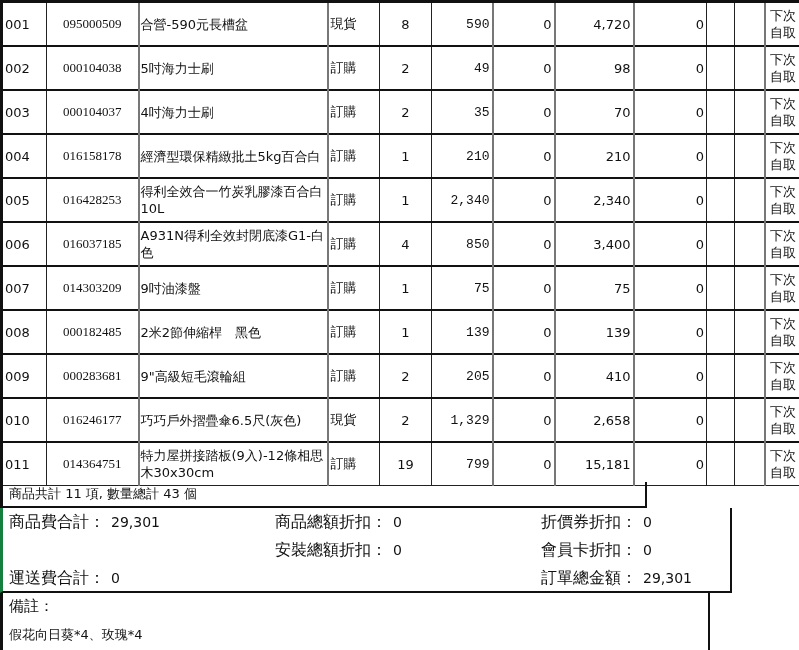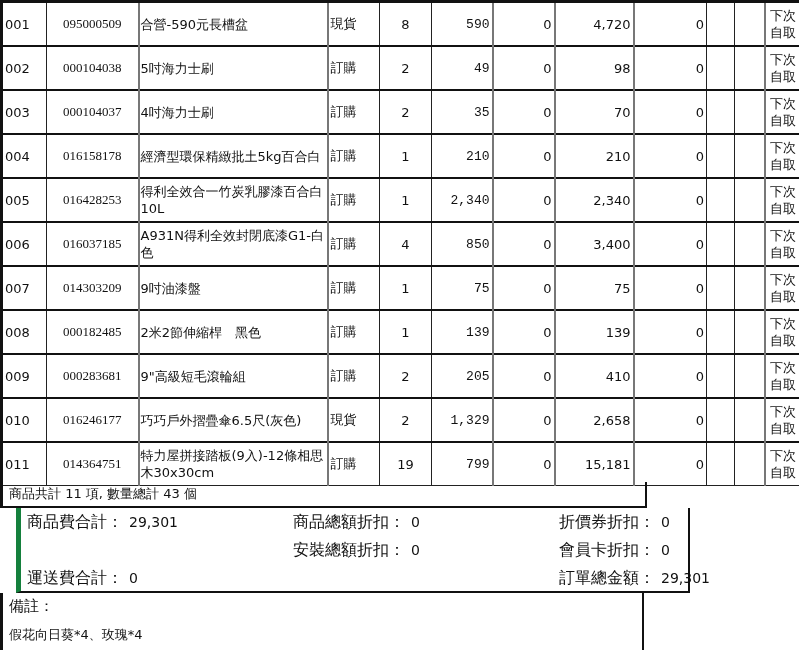--- a/index.html
+++ b/index.html
@@ -13,25 +13,25 @@
   td.c-code { text-align:center; border-right:2px solid #777 !important;font-family:Liberation Serif, serif; }
   td.c-name { white-space:normal !important; line-height:17px; font-size:13px; padding-left:1px !important; border-right:2px solid #777 !important; }
   td.c-type { text-align:left; font-size:12px; }
   td.c-qty { text-align:center; }
   td.c-price, td.c-disc, td.c-sub, td.c-disc2 { text-align:right; }
   td.c-price { border-right:2px solid #777 !important;font-family:Liberation Mono, monospace; }
   td.c-disc { border-right:2px solid #777 !important; }
   td.c-sub { border-right:2px solid #777 !important; }
   td.c-pick { text-align:center; font-size:12px; line-height:17px; white-space:normal !important; border-left:2px solid #777 !important; border-right:2px solid #111 !important; padding:0 !important; }
   .summary-line { position:absolute; left:0; top:482px; width:647px; height:26px; border-left:3px solid #111; border-right:2px solid #111; border-bottom:2px solid #111; font-size:13px; line-height:24px; padding-left:6px; box-sizing:border-box; }
-  .totals { position:absolute; left:16px; top:508px; width:674px; height:85px; border-left:5px solid #15803d; border-right:2px solid #111; border-bottom:2px solid #111; box-sizing:border-box; font-size:15px; }
+  .totals { position:absolute; left:0; top:508px; width:732px; height:85px; border-left:3px solid #15803d; border-right:2px solid #111; border-bottom:2px solid #111; box-sizing:border-box; font-size:15px; }
   .tot { position:absolute; white-space:nowrap; }
   .tot .lbl { font-size:16px; }
   .tot .val { font-size:14px; margin-left:6px; }
-  .remarks { position:absolute; left:0; top:593px; width:644px; height:57px; border-left:3px solid #111; border-right:2px solid #111; box-sizing:border-box; }
+  .remarks { position:absolute; left:0; top:593px; width:710px; height:57px; border-left:3px solid #111; border-right:2px solid #111; box-sizing:border-box; }
   .remarks .title { position:absolute; left:6px; top:4px; font-size:15px; }
   .remarks .text { position:absolute; left:6px; top:33px; font-size:13px; }
 </style>
 </head>
 <body>
 
 <table class="items">
   <colgroup>
     <col style="width:45px">
       <col style="width:92px">

